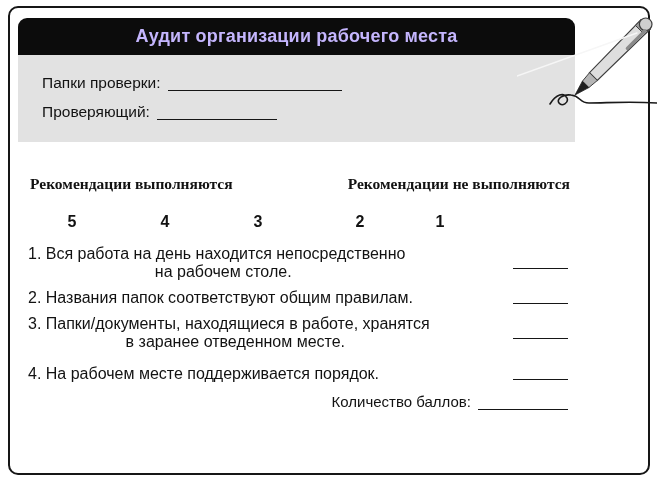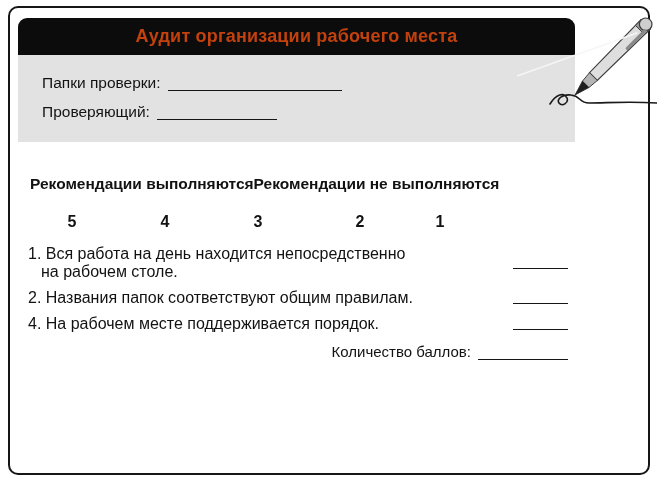--- a/index.html
+++ b/index.html
@@ -12,38 +12,38 @@
   .page { position:relative; width:657px; height:481px; background:#fff; overflow:hidden; }
   .outer-border {
     position:absolute; left:8px; top:6px; right:7px; bottom:6px;
     border:2.5px solid #161616; border-radius:10px;
   }
   .card { position:absolute; left:18px; top:18px; width:557px; }
   .card-header {
     height:37px; background:#0c0c0c; border-radius:9px 9px 0 0;
     display:flex; align-items:center; justify-content:center;
   }
-  .card-title { color:#c2410c; font-weight:bold; font-size:18px; letter-spacing:.2px; }
+  .card-title { color:#c4b5fd; font-weight:bold; font-size:18px; letter-spacing:.2px; }
   .band { background:#e2e2e2; padding:20px 0 22px 24px; }
   .field { display:flex; align-items:flex-end; height:16px; font-size:15.5px; }
   .field + .field { margin-top:13px; }
   .field-label { line-height:16px; white-space:nowrap; }
   .blank { display:inline-block; border-bottom:1.5px solid #161616; height:14px; margin-left:7px; }
   .blank-obj { width:174px; }
   .blank-insp { width:120px; }
   .body { background:#fff; padding-top:33px; }
   .scale-headers {
-    display:flex; 
-    font-weight:bold; font-size:15.5px; padding:0 5px 0 12px; white-space:nowrap;
+    display:flex; justify-content:space-between;
+    font-weight:bold; font-size:15.5px; padding:0 5px 0 12px; white-space:nowrap;font-family:Liberation Serif, serif;
   }
   .scale-values { position:relative; height:18px; margin-top:20px; font-weight:bold; font-size:16px; }
   .scale-values span { position:absolute; top:0; transform:translateX(-50%); }
   .sv-0 { left:54px; } .sv-1 { left:147px; } .sv-2 { left:240px; } .sv-3 { left:342px; } .sv-4 { left:422px; }
   .items { margin-top:14px; font-size:16px; }
-  .item { display:flex; align-items:center; padding-left:10px; }
+  .item { display:flex; align-items:center; padding-left:10px;text-align:center; }
   .item-text { line-height:18px; }
   .line1, .line2 { white-space:nowrap; }
   .line2 { padding-left:13px; }
   .item-1, .item-2 { margin-bottom:8px; }
   .item-3 { margin-bottom:14px; }
   .item-4 { margin-bottom:9px; }
   .item-5 { margin-bottom:6px; }
   .score-blank {
     width:55px; height:12px; margin-left:auto; margin-right:7px;
     border-bottom:1.5px solid #161616; align-self:center;
@@ -100,20 +100,27 @@
           </div>
           <div class="score-blank"></div>
         </div>
         <div class="item item-2">
           <div class="item-text">
             <div class="line1">2. Названия папок соответствуют общим правилам.</div>
             <div class="line2"></div>
           </div>
           <div class="score-blank"></div>
         </div>
+        <div class="item item-3">
+          <div class="item-text">
+            <div class="line1">3. Папки/документы, находящиеся в работе, хранятся</div>
+            <div class="line2">в заранее отведенном месте.</div>
+          </div>
+          <div class="score-blank"></div>
+        </div>
         <div class="item item-4">
           <div class="item-text">
             <div class="line1">4. На рабочем месте поддерживается порядок.</div>
             <div class="line2"></div>
           </div>
           <div class="score-blank"></div>
         </div>
       </div>
 
       <div class="total-row">

